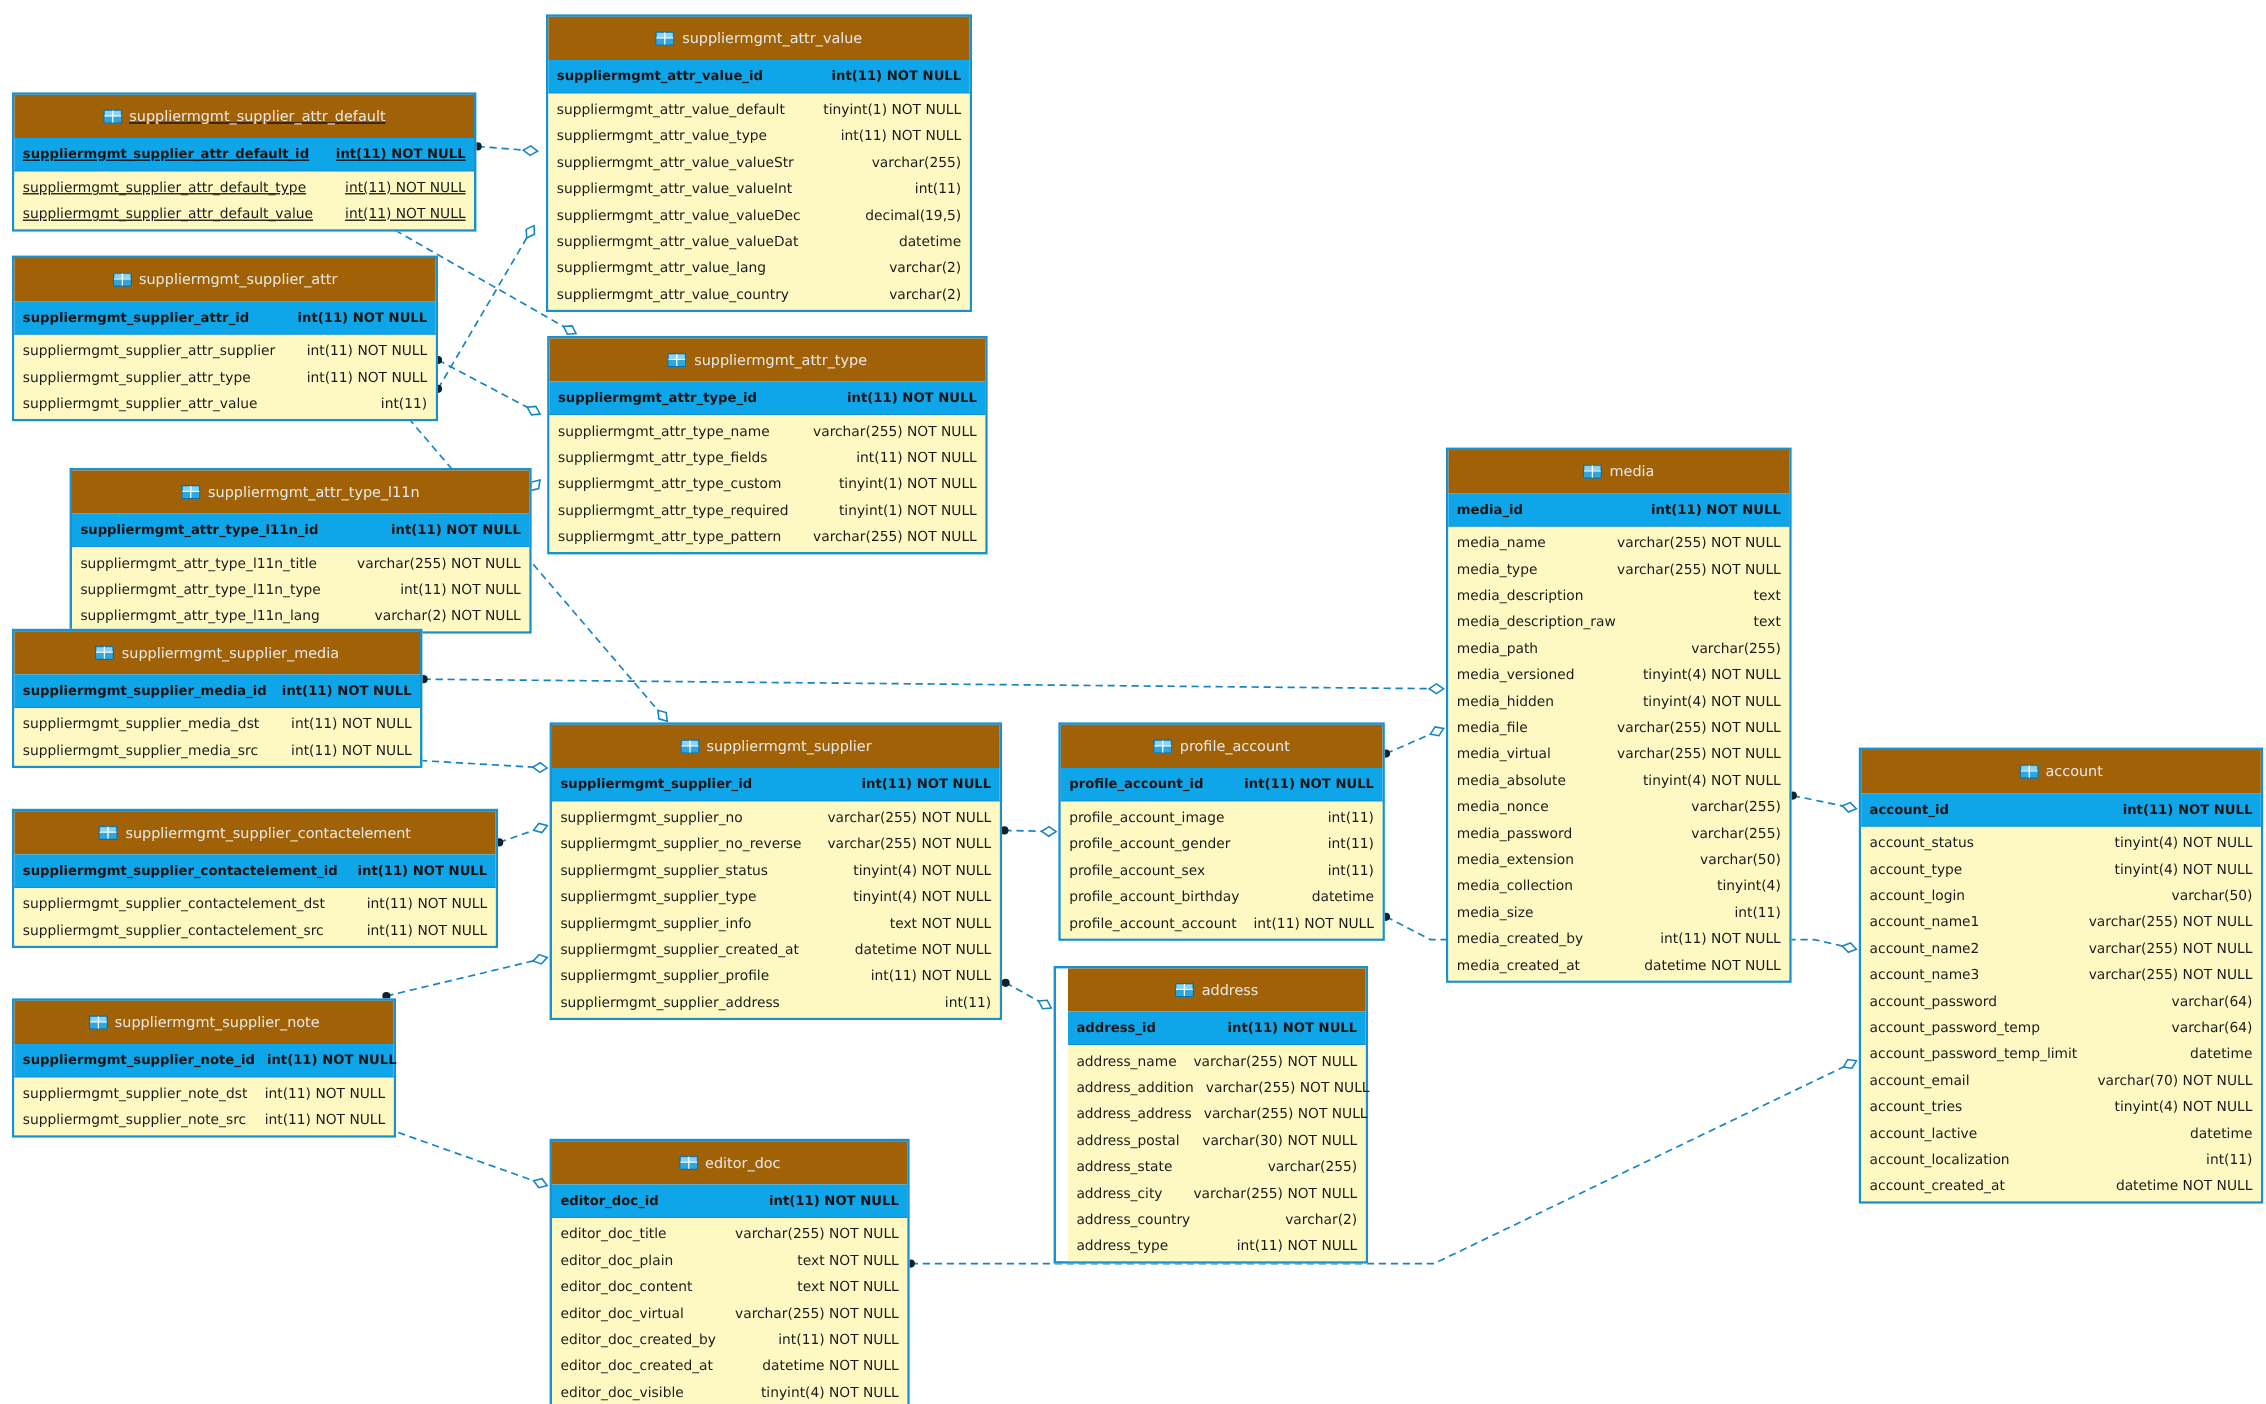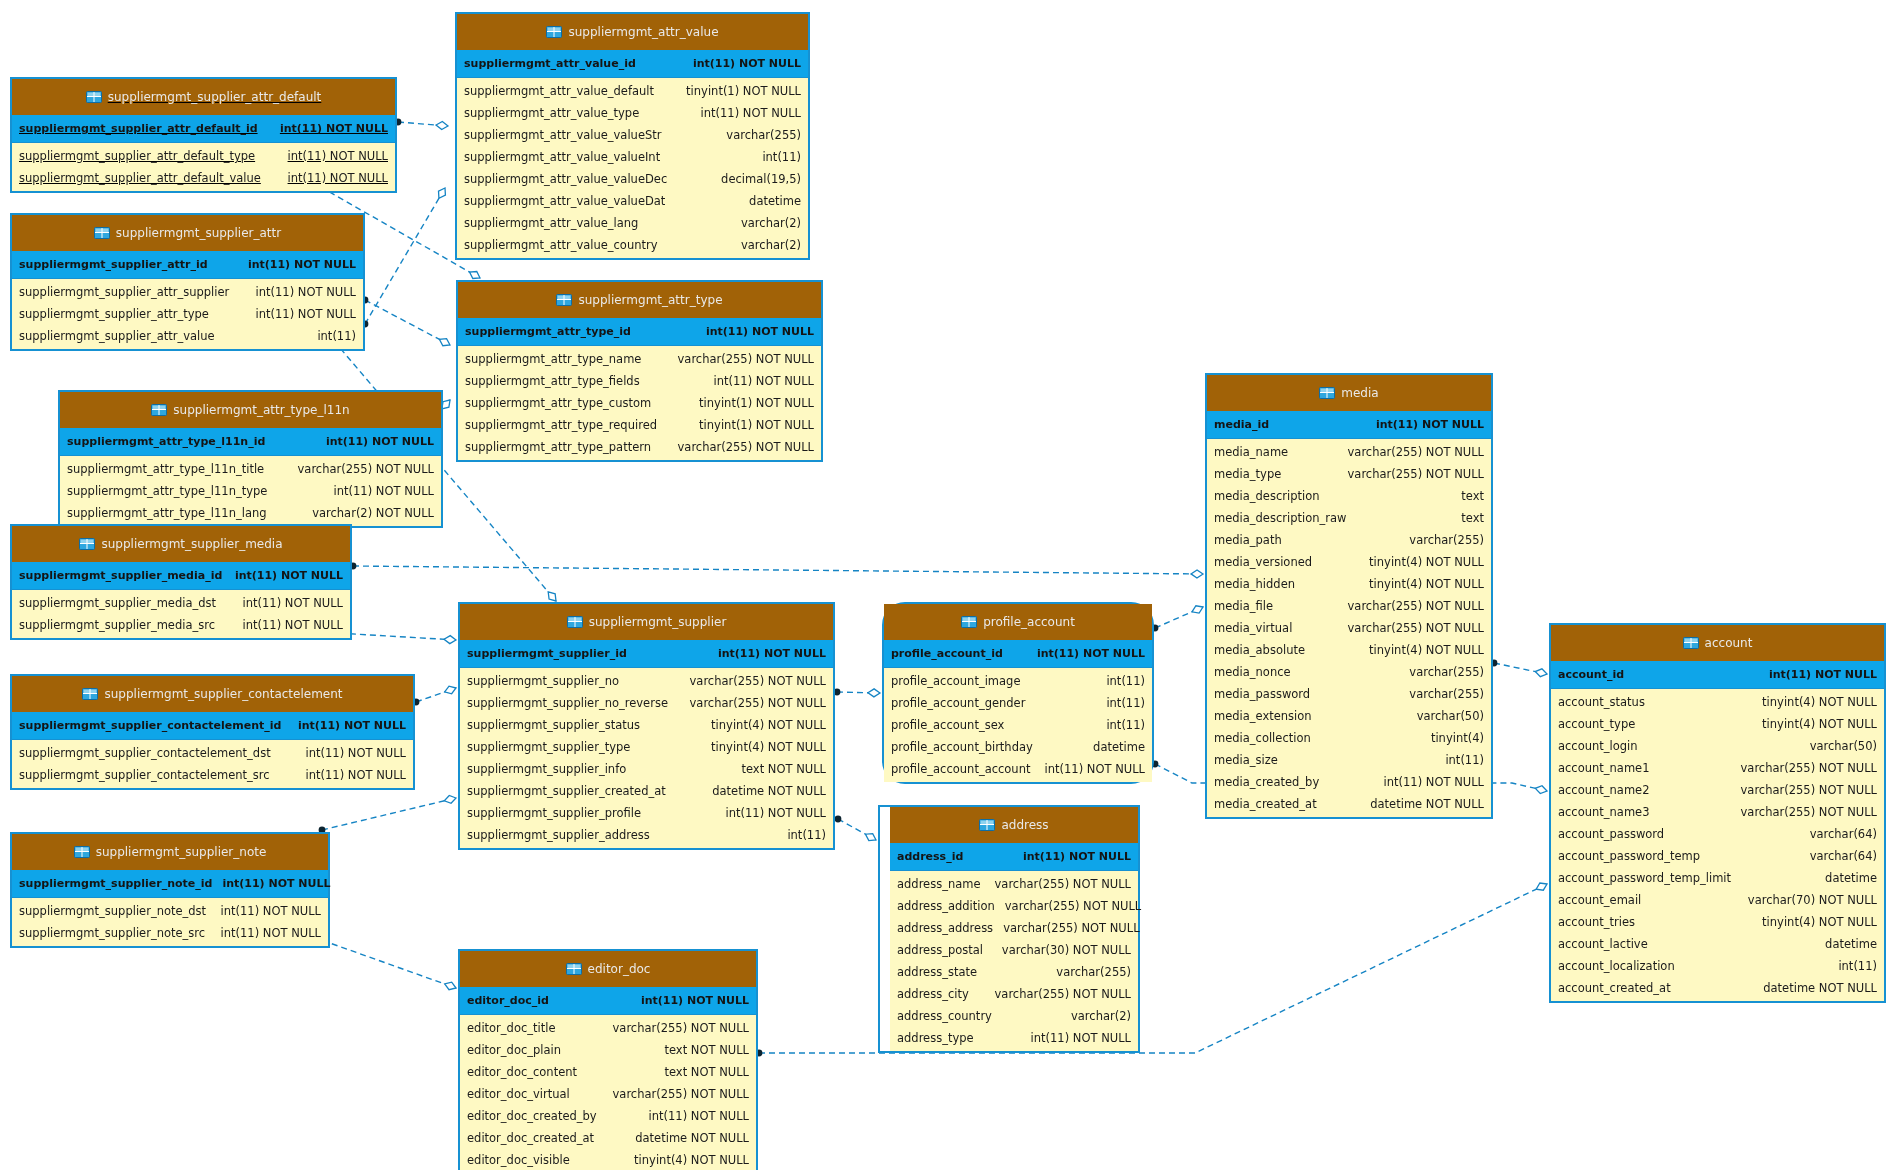--- a/index.html
+++ b/index.html
@@ -462,21 +462,21 @@
           <div class="t-row">
     <span class="f-name">editor_doc_created_at</span>
     <span class="f-type">datetime NOT NULL</span>
   </div>
           <div class="t-row">
     <span class="f-name">editor_doc_visible</span>
     <span class="f-type">tinyint(4) NOT NULL</span>
   </div>
         </div>
   </div>
-      <div class="table-card" style="left: 882px; top: 602px; width: 272px; border-radius: 23px;">
+      <div class="table-card" style="left: 882px; top: 602px; width: 272px;">
     <div class="t-header">
       <span class="t-icon">
         <svg width="16" height="12" viewBox="0 0 16 12">
           <rect x="0.5" y="0.5" width="15" height="11" rx="1" fill="#2ea7df" stroke="#0e6da4"></rect>
           <rect x="1.5" y="1.5" width="13" height="3.5" fill="#8ed2ee"></rect>
           <line x1="8" y1="1" x2="8" y2="11" stroke="#ffffff" stroke-width="1"></line>
           <line x1="1" y1="5.5" x2="15" y2="5.5" stroke="#ffffff" stroke-width="1"></line>
         </svg>
       </span>
       <span class="t-title">profile_account</span>

